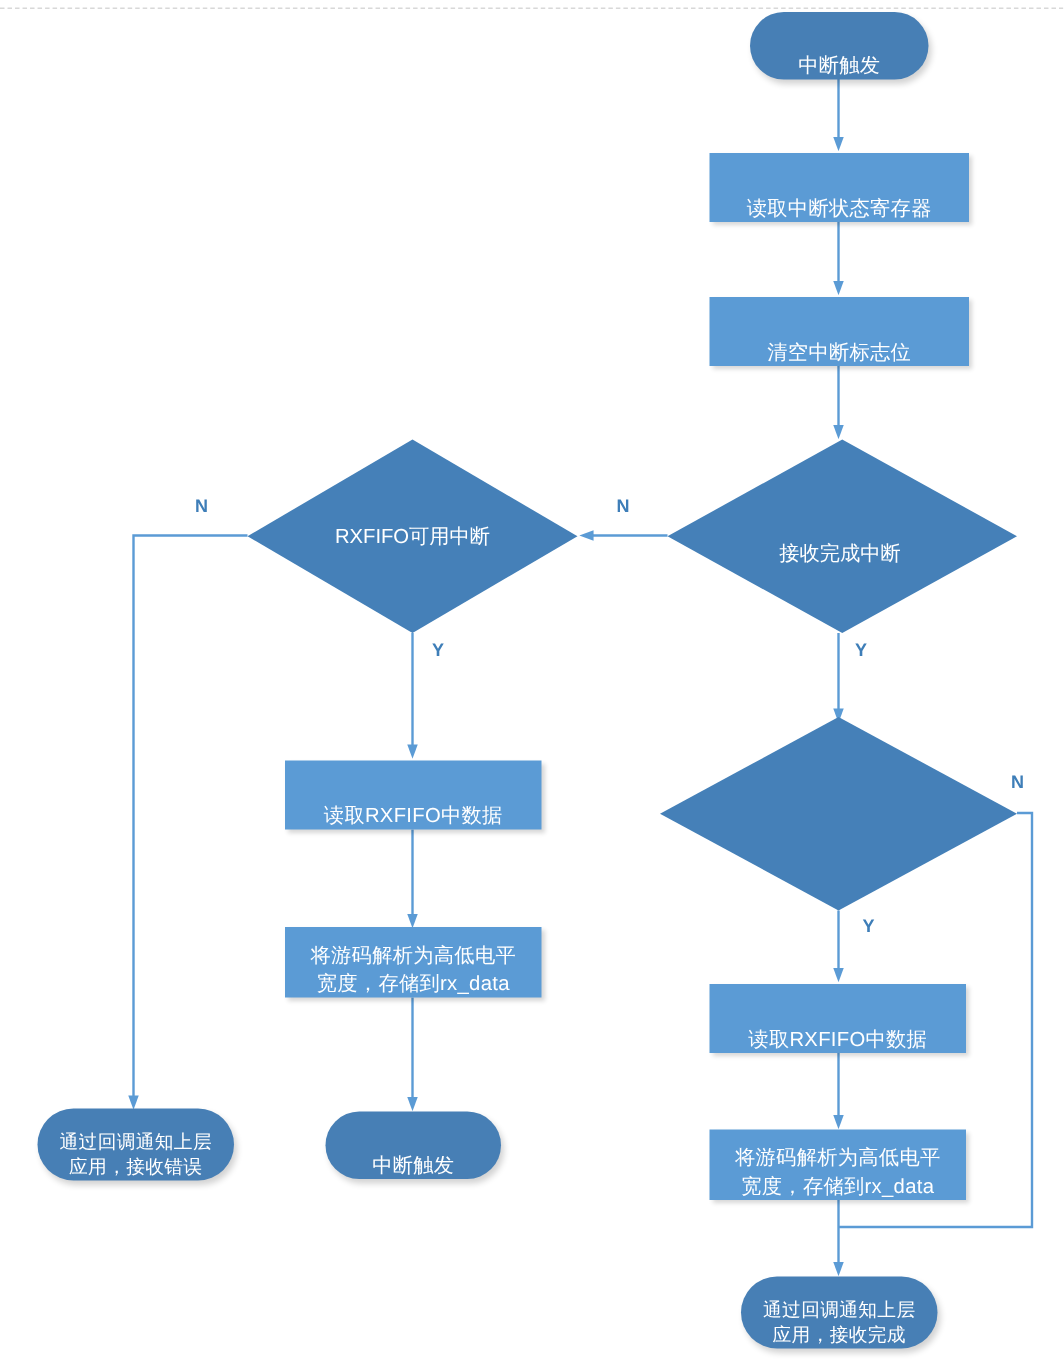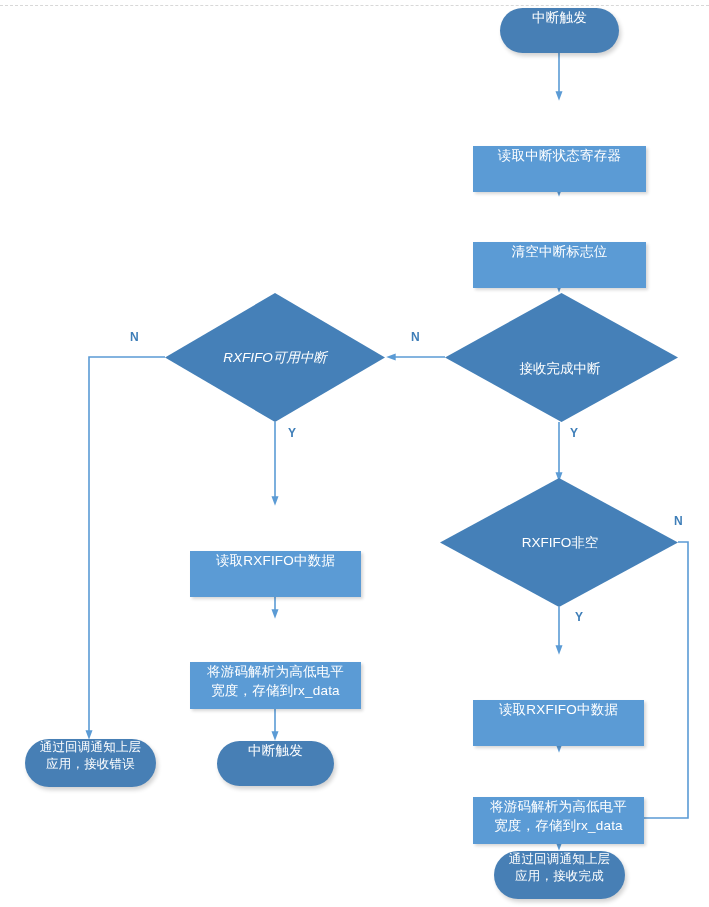--- a/index.html
+++ b/index.html
@@ -29,34 +29,33 @@
     position: absolute;
     left: 0;
     top: 0;
     width: 709px;
     height: 907px;
   }
   .node {
     position: absolute;
     box-sizing: border-box;
     display: flex;
-    align-items: flex-start;
+    align-items: flex-end;
     justify-content: center;
     text-align: center;
     color: #ffffff;
     font-size: 13.5px;
     line-height: 19px;
     letter-spacing: 0.2px;
     white-space: pre-line;
     z-index: 3;
   }
   .node.process {
     background: #5B9BD5;
     box-shadow: 2px 2px 3px rgba(0,0,0,0.16);
-    margin-top: 44px;
   }
   .node.terminal {
     background: #477FB5;
     border-radius: 999px;
     box-shadow: 2px 3px 4px rgba(0,0,0,0.18);
   }
   .diamond-label {
     position: absolute;
     display: flex;
     align-items: center;
@@ -133,21 +132,21 @@
   </div>
 
   <div class="node process" style="left:473px; top:198px; width:173px; height:46px;">
     <span>清空中断标志位</span>
   </div>
 
   <div class="diamond-label" style="left:470px; top:346px; width:180px; height:46px;">
     <span>接收完成中断</span>
   </div>
 
-  <div class="diamond-label" style="left:190px; top:335px; width:170px; height:46px;font-style:italic;">
+  <div class="diamond-label" style="left:190px; top:335px; width:170px; height:46px;">
     <span>RXFIFO可用中断</span>
   </div>
 
   <div class="node process" style="left:190px; top:507px; width:171px; height:46px;">
     <span>读取RXFIFO中数据</span>
   </div>
 
   <div class="node process" style="left:190px; top:618px; width:171px; height:47px;">
     <span>将游码解析为高低电平
 宽度，存储到rx_data</span>
@@ -155,23 +154,20 @@
 
   <div class="node terminal" style="left:217px; top:741px; width:117px; height:45px;">
     <span>中断触发</span>
   </div>
 
   <div class="node terminal" style="left:25px; top:739px; width:131px; height:48px; font-size:12.5px; line-height:17px;">
     <span>通过回调通知上层
 应用，接收错误</span>
   </div>
 
-  <div class="diamond-label" style="left:470px; top:520px; width:180px; height:46px;">
-    <span>RXFIFO非空</span>
-  </div>
 
   <div class="node process" style="left:473px; top:656px; width:171px; height:46px;">
     <span>读取RXFIFO中数据</span>
   </div>
 
   <div class="node process" style="left:473px; top:753px; width:171px; height:47px;">
     <span>将游码解析为高低电平
 宽度，存储到rx_data</span>
   </div>
 

